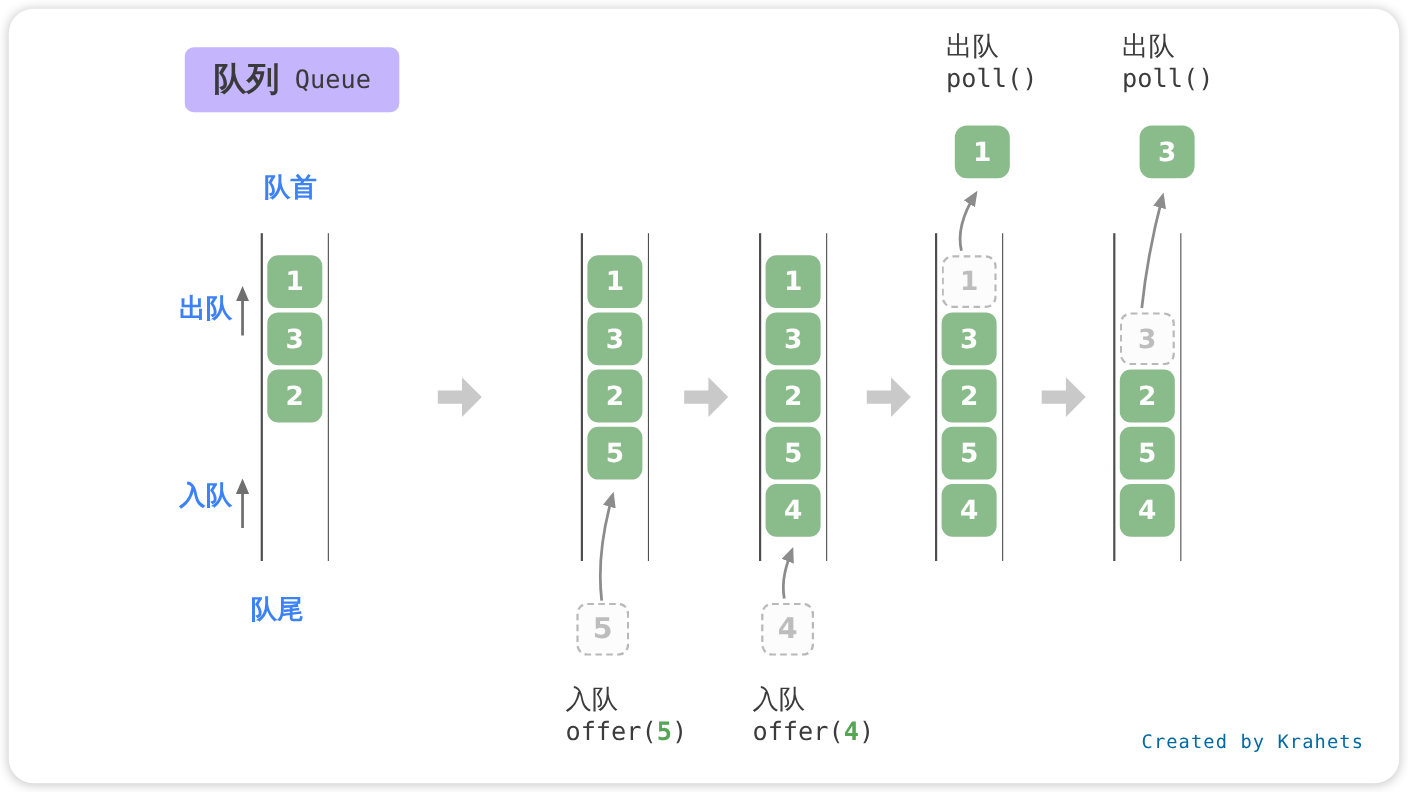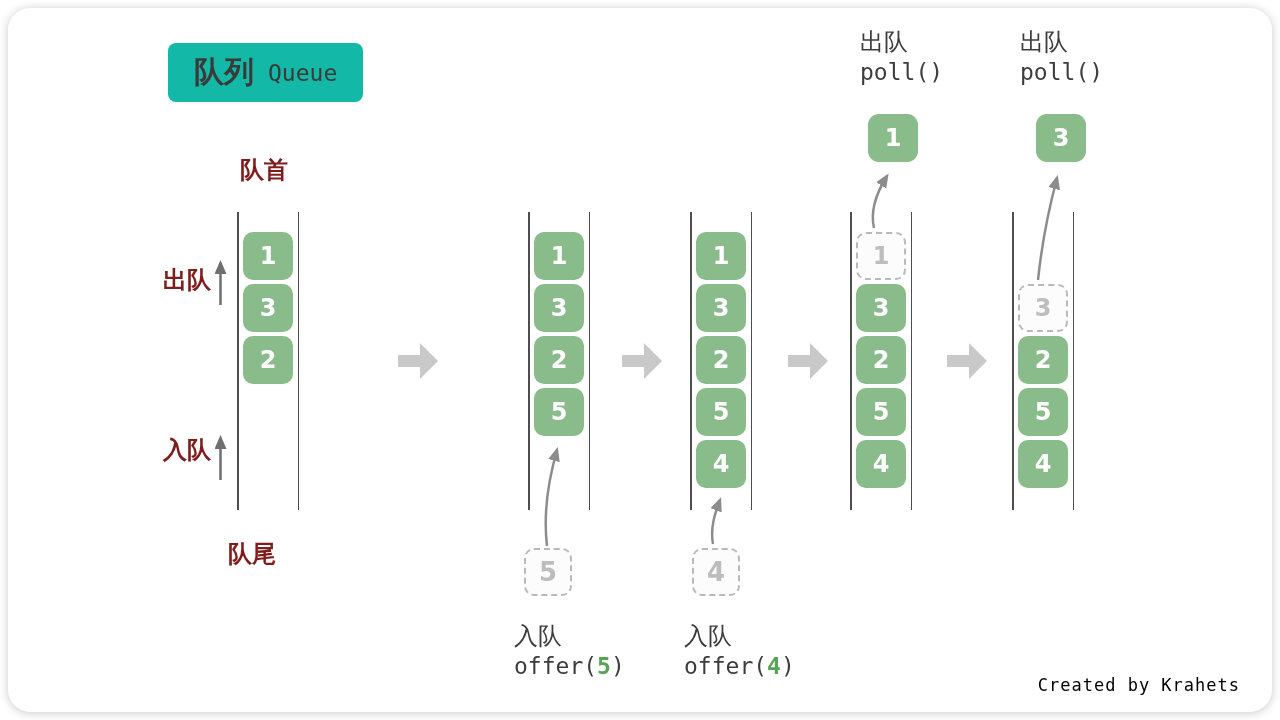--- a/index.html
+++ b/index.html
@@ -12,27 +12,27 @@
     position:absolute;left:8px;top:8px;width:1264px;height:704px;
     background:#ffffff;border-radius:22px;
     box-shadow:0 1px 10px rgba(0,0,0,0.22);
   }
   .root{position:absolute;inset:0;}
 
   
   .title-badge{
     position:absolute;left:168px;top:43px;height:59px;
     padding:0 26px;display:inline-flex;align-items:center;gap:14px;
-    background:#14b8a6;border-radius:8px;
+    background:#c4b5fd;border-radius:8px;
   }
   .title-zh{font-size:30px;font-weight:bold;color:#3a3a3a;}
   .title-en{font-family:"DejaVu Sans Mono","Liberation Mono",monospace;font-size:23px;color:#3a3a3a;}
 
   
-  .side-label{position:absolute;font-size:24px;font-weight:bold;color:#7f1d1d;white-space:nowrap;}
+  .side-label{position:absolute;font-size:24px;font-weight:bold;color:#3b82f6;white-space:nowrap;}
   #label-front{left:240px;top:154px;}
   #label-rear{left:228px;top:538px;}
   #label-dequeue{left:163px;top:264px;}
   #label-enqueue{left:163px;top:434px;}
 
   
   .queue-col{position:absolute;top:212px;height:298px;width:62px;}
   .col1{left:237px}.col2{left:528px}.col3{left:690px}.col4{left:850px}.col5{left:1012px}
   .wall{position:absolute;top:0;height:100%;width:1.5px;background:#4e4e4e;}
   .wall.left{left:0}.wall.right{right:0}
@@ -72,23 +72,23 @@
   .op-code{font-family:"DejaVu Sans Mono","Liberation Mono",monospace;font-size:23px;margin-top:1px;color:#3c3c3c;}
   .arg-green{color:#55A555;font-weight:bold;}
   #op-2{left:514px;top:620px;}
   #op-3{left:684px;top:620px;}
   #op-4{left:860px;top:26px;}
   #op-5{left:1020px;top:26px;}
 
   .overlay{position:absolute;left:0;top:0;pointer-events:none;}
 
   .watermark{
-    position:absolute;right:40px;bottom:25px;
+    position:absolute;right:40px;bottom:35px;
     font-family:"DejaVu Sans Mono","Liberation Mono",monospace;
-    font-size:17px;letter-spacing:1px;color:#000000;
+    font-size:17px;letter-spacing:1px;color:#0369a1;
   }
 </style>
 </head>
 <body>
 
 <div class="card"></div>
 <div class="root">
 
   <div class="title-badge">
     <span class="title-zh">队列</span>

